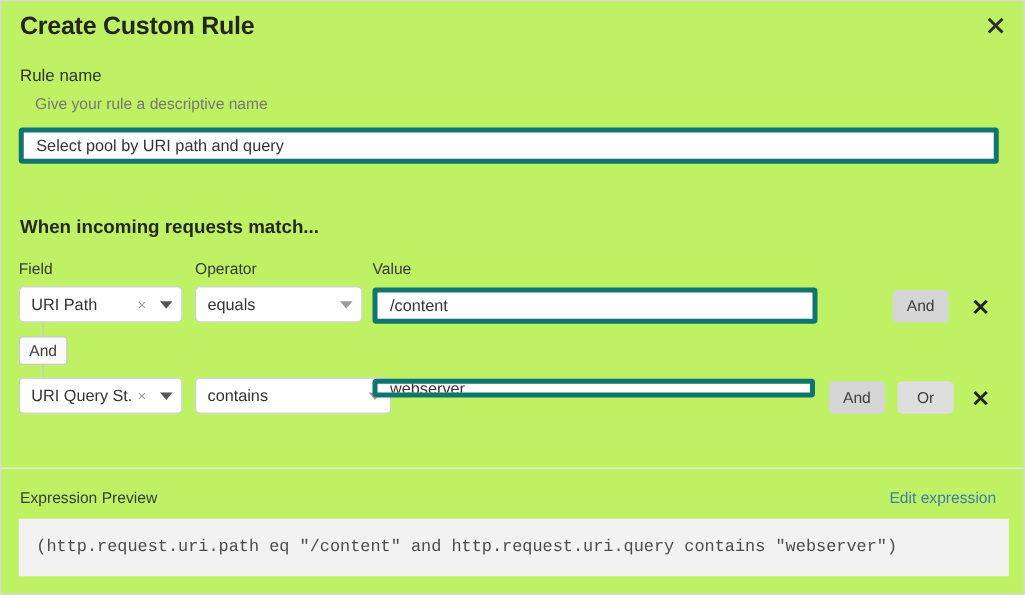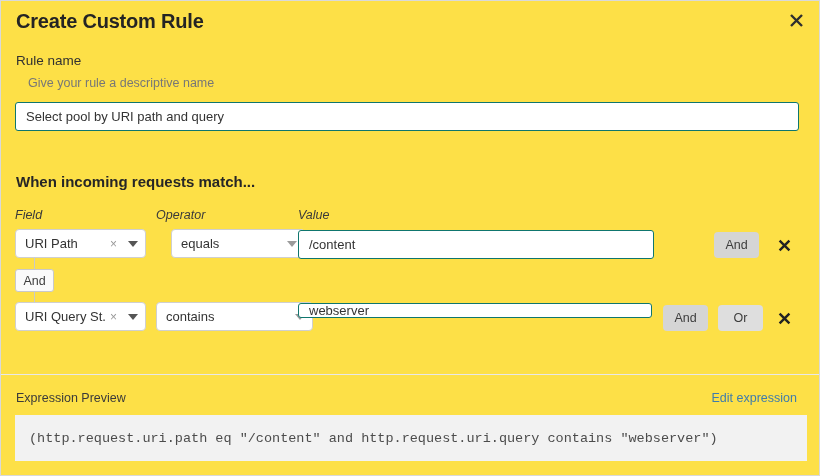--- a/index.html
+++ b/index.html
@@ -9,21 +9,21 @@
   }
   body {
     font-family: "Liberation Sans", sans-serif;
     -webkit-font-smoothing: antialiased;
   }
   .dialog {
     position: relative;
     width: 820px;
     height: 476px;
     box-sizing: border-box;
-    background: #fde047;
+    background: #bef264;
     border: 1px solid #d9d9d9;
     overflow: hidden;
   }
   .dialog-title {
     position: absolute;
     left: 15px;
     top: 9px;
     font-size: 20px;
     font-weight: bold;
     color: #242424;
@@ -56,21 +56,21 @@
     color: #777777;
     margin-left: 12px;
   }
   .rule-name-label { left: 15px; top: 52px; }
   .rule-name-hint  { left: 15px; top: 75px; }
 
   .text-input {
     position: absolute;
     box-sizing: border-box;
     background: #ffffff;
-    border: 1px solid #0f766e;
+    border: 4px solid #0f766e;
     border-radius: 3px;
     font-family: "Liberation Sans", sans-serif;
     font-size: 13px;
     color: #333333;
     padding: 0 10px;
     outline: none;
   }
   .rule-name-input {
     left: 14px;
     top: 101px;
@@ -85,21 +85,20 @@
     font-size: 15px;
     font-weight: bold;
     color: #262626;
   }
 
   .col-header {
     position: absolute;
     top: 207px;
     font-size: 12.5px;
     color: #3a3a3a;
-    font-style: italic;
   }
   .col-header.field    { left: 14px; }
   .col-header.operator { left: 155px; }
   .col-header.value    { left: 297px; }
 
   
   .select-box {
     position: absolute;
     box-sizing: border-box;
     height: 29px;
@@ -138,21 +137,21 @@
   .caret-tri {
     width: 0; height: 0;
     border-left: 5px solid transparent;
     border-right: 5px solid transparent;
     border-top: 6px solid #555555;
   }
   .caret-tri.light { border-top-color: #9b9b9b; }
 
   
   .row1-field    { left: 14px;  top: 228px; width: 131px; }
-  .row1-operator { left: 170px; top: 228px; width: 134px; }
+  .row1-operator { left: 155px; top: 228px; width: 134px; }
   .row1-value    { left: 297px; top: 229px; width: 356px; height: 29px; }
 
   .row2-field    { left: 14px;  top: 301px; width: 131px; }
   .row2-operator { left: 155px; top: 301px; width: 157px; }
   .row2-value    { left: 297px; top: 302px; width: 354px; height: 15px; }
 
   
   .logic-btn {
     position: absolute;
     box-sizing: border-box;

